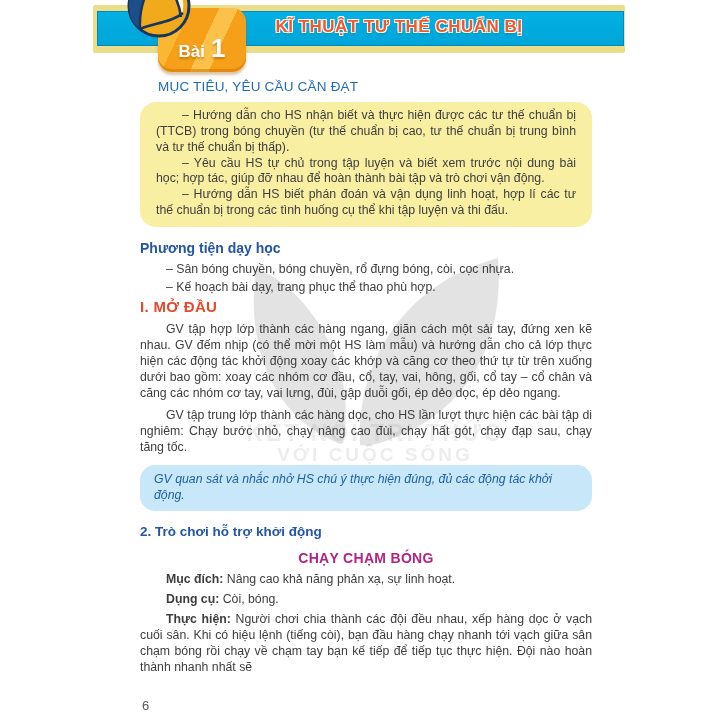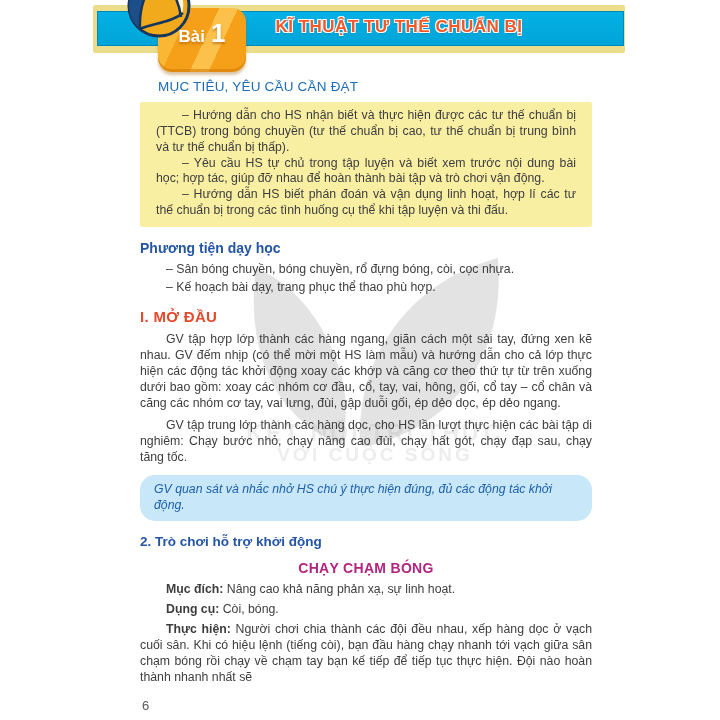--- a/index.html
+++ b/index.html
@@ -30,36 +30,36 @@
     display:flex;align-items:center;justify-content:center;
     font-size:17px;font-weight:bold;letter-spacing:.5px;color:#f1592a;
     text-shadow:-1px -1px 0 #fff,1px -1px 0 #fff,-1px 1px 0 #fff,1px 1px 0 #fff,0 2px 2px rgba(0,60,90,.25);
     white-space:nowrap;z-index:3;
   }
   .badge{
     position:absolute;left:158px;top:8px;width:88px;height:64px;z-index:2;
     border-radius:14px;
     background:linear-gradient(115deg,#f9b733 0%,#f9b733 28%,#f5a018 28%,#f5a018 52%,#fbc14a 52%,#fbc14a 68%,#f5a018 68%);
     box-shadow:0 3px 3px rgba(150,90,0,.35), inset 0 -3px 0 rgba(205,120,10,.55);
-    display:flex;align-items:center;justify-content:center;
+    display:flex;align-items:flex-end;justify-content:center;
   }
   .badge-text{margin-bottom:10px;color:#fff;font-weight:bold;
     text-shadow:0 2px 2px rgba(160,80,0,.5);white-space:nowrap;}
   .badge-label{font-size:17px;}
   .badge-num{font-size:26px;margin-left:6px;line-height:20px;}
   .volleyball{position:absolute;left:127px;top:-27px;z-index:3;}
   
   .content{position:absolute;left:140px;top:74px;width:452px;height:634px;
     overflow:hidden;z-index:2;font-size:12.3px;line-height:1.3;}
   .obj-heading{margin:4px 0 6px 18px;font-size:13.5px;font-weight:normal;color:#1e6cb5;letter-spacing:.2px;}
-  .ybox{background:#f9efa2;border-radius:2px;padding:6px 16px 8px;}
+  .ybox{background:#f9efa2;border-radius:16px;padding:6px 16px 8px;}
   .ybox p{margin:0;text-align:justify;text-indent:26px;}
   .aids-heading{margin:12px 0 4px 0;font-size:14px;font-weight:bold;color:#2355a4;}
   .aid{margin:2px 0 0 26px;}
-  .sec1-heading{margin:11px 0 0 0;font-size:15px;font-weight:bold;color:#e4492c;letter-spacing:.3px;}
+  .sec1-heading{margin:1px 0 0 0;font-size:15px;font-weight:bold;color:#e4492c;letter-spacing:.3px;}
   .sub-heading{margin:12px 0 0 0;font-size:13.5px;font-weight:bold;color:#2355a4;}
   .body-p{margin:6px 0 0 0;text-align:justify;text-indent:26px;}
   .note-box{margin:9px 0 0 0;background:#c8e7f8;border-radius:15px;padding:7px 14px;
     font-style:italic;color:#1d5fa8;font-size:12.3px;}
   .game-title{margin:9px 0 0 0;text-align:center;font-size:14px;font-weight:bold;color:#b4237f;letter-spacing:.3px;}
   .labeled{margin:4px 0 0 0;text-align:justify;text-indent:26px;}
   .labeled b{font-weight:bold;}
   .pagenum{position:absolute;left:142px;top:698px;font-size:13px;color:#58595b;z-index:2;}
 </style>
 </head>

